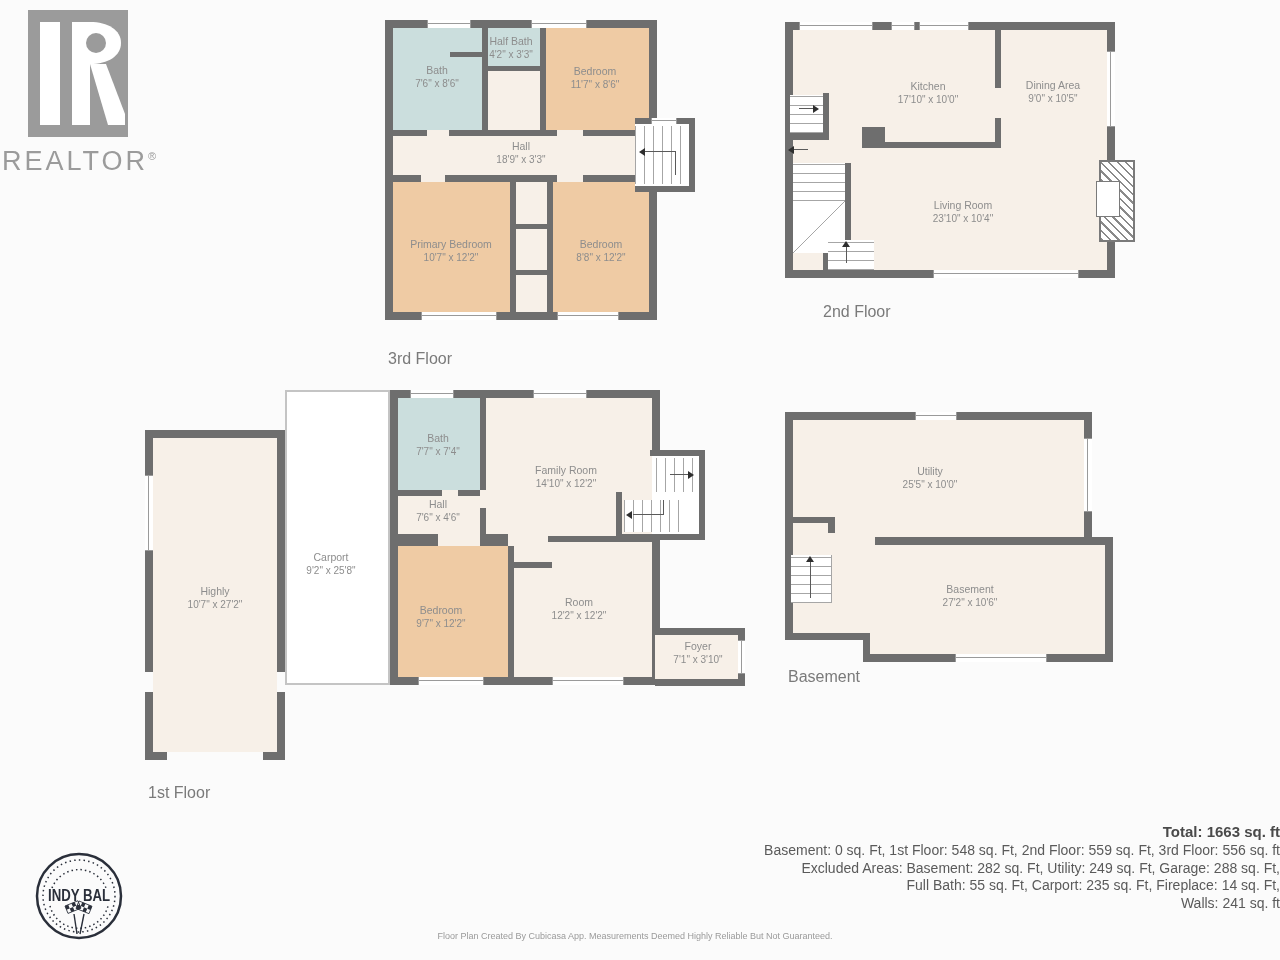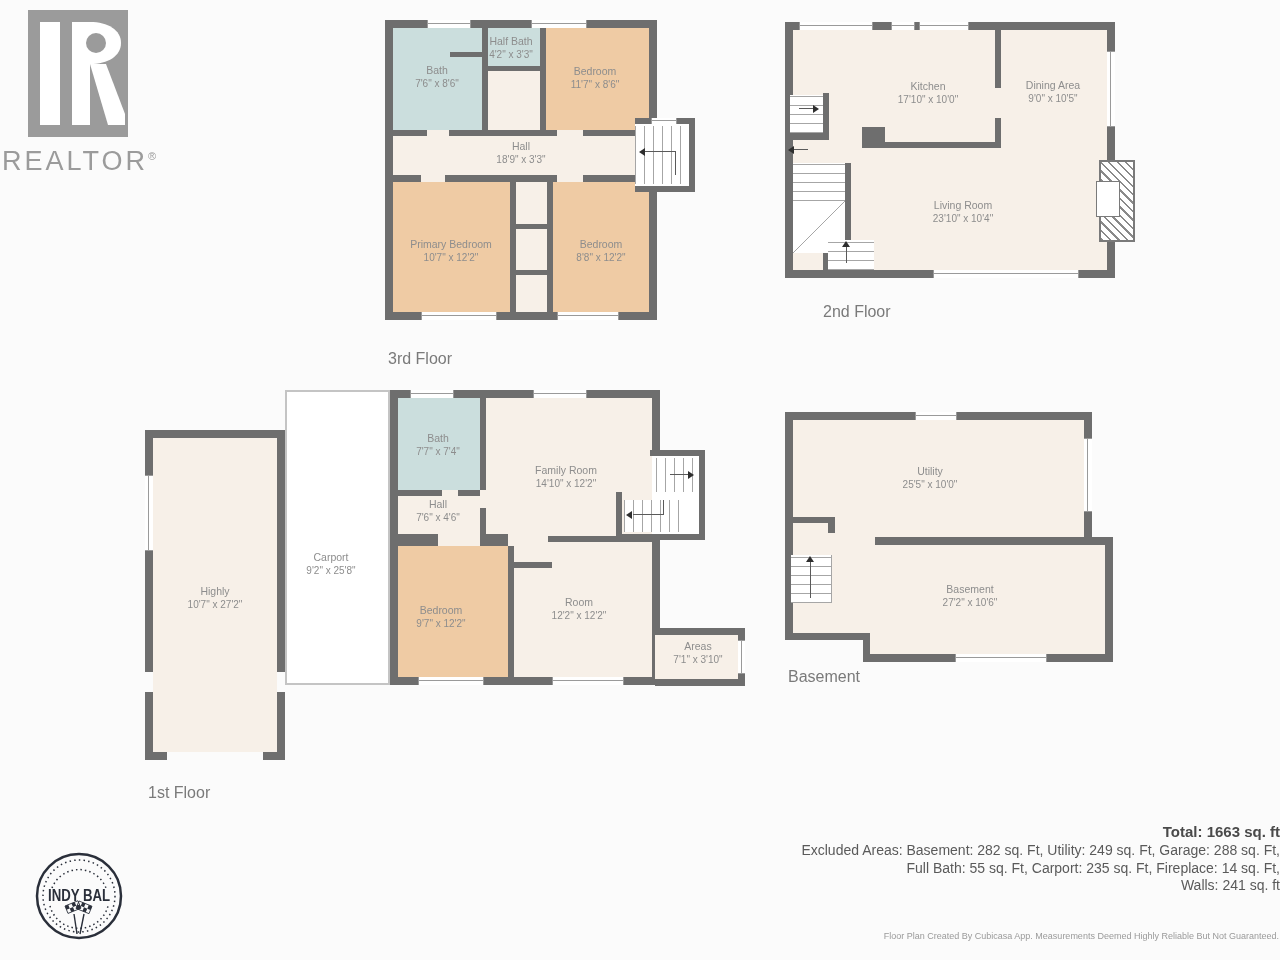--- a/index.html
+++ b/index.html
@@ -33,21 +33,21 @@
   .arrow.l{border-top:4px solid transparent;border-bottom:4px solid transparent;border-right:6px solid #2e2e2e;}
   .arrow.u{border-left:4px solid transparent;border-right:4px solid transparent;border-bottom:6px solid #2e2e2e;}
   .aline{position:absolute;background:#5a5a5a;z-index:6;}
   .stairbox{position:absolute;background:#fff;box-sizing:border-box;z-index:2;}
   .hatch{position:absolute;z-index:2;box-sizing:border-box;border:2px solid #7a7a7a;
          background:#fff repeating-linear-gradient(45deg,#8a8a8a 0 1.5px,transparent 1.5px 6px);}
   .firebox{position:absolute;background:#fff;border:1px solid #7a7a7a;z-index:3;}
   .summary{position:absolute;left:0;right:0;text-align:right;color:#5a5a5a;z-index:5;}
   .summary .total{font-size:15px;font-weight:bold;color:#4a4a4a;line-height:20px;}
   .summary .sline{font-size:14px;line-height:17.5px;}
-  .footnote{position:absolute;left:0;right:1px;text-align:right;font-size:9px;color:#9a9a9a;z-index:5;}
+  .footnote{position:absolute;left:0;right:10px;text-align:center;font-size:9px;color:#9a9a9a;z-index:5;}
   .realtor-text{position:absolute;font-size:27px;letter-spacing:3px;color:#9b9b9b;z-index:5;}
   .realtor-text sup{font-size:11px;letter-spacing:0;}
 </style>
 </head>
 <body>
 
 <div class="page">
 
   <div class="fl" style="left:10px;top:8px;width:150px;height:170px;">
     <svg width="100" height="127" viewBox="0 0 100 127" style="position:absolute;left:18px;top:2px;">
@@ -241,21 +241,21 @@
     </div>
     <div class="rlabel" style="left:296px;top:216px;">
       <span class="rn">Bedroom</span>
       <span class="rd">9'7" x 12'2"</span>
     </div>
     <div class="rlabel" style="left:434px;top:208px;">
       <span class="rn">Room</span>
       <span class="rd">12'2" x 12'2"</span>
     </div>
     <div class="rlabel" style="left:553px;top:252px;">
-      <span class="rn">Areas</span>
+      <span class="rn">Foyer</span>
       <span class="rd">7'1" x 3'10"</span>
     </div>
     <div class="flabel" style="left:3px;top:396px;">1st Floor</div>
   </div>
 
   <div class="fl" style="left:785px;top:405px;width:345px;height:290px;">
     <div class="fp" style="left:0;top:7px;width:307px;height:133px;"></div>
     <div class="fp" style="left:0;top:132px;width:328px;height:125px;"></div>
     <div class="creamout" style="left:8px;top:128px;width:82px;height:16px;"></div>
     <div class="whiteout" style="left:0;top:235px;width:78px;height:24px;"></div>
@@ -305,19 +305,20 @@
         <rect x="0" y="4" width="3.5" height="4" stroke="none"></rect>
           <rect x="7" y="4" width="3.5" height="4" stroke="none"></rect>
       </g>
       <line x1="42" y1="66" x2="45" y2="86" stroke-width="1.4"></line>
       <line x1="52" y1="66" x2="48" y2="86" stroke-width="1.4"></line>
     </g>
   </svg>
 
   <div class="summary" style="top:822px;">
     <div class="total">Total: 1663 sq. ft</div>
+    <div class="sline">Basement: 0 sq. Ft, 1st Floor: 548 sq. Ft, 2nd Floor: 559 sq. Ft, 3rd Floor: 556 sq. ft</div>
     <div class="sline">Excluded Areas: Basement: 282 sq. Ft, Utility: 249 sq. Ft, Garage: 288 sq. Ft,</div>
     <div class="sline">Full Bath: 55 sq. Ft, Carport: 235 sq. Ft, Fireplace: 14 sq. Ft,</div>
     <div class="sline">Walls: 241 sq. ft</div>
   </div>
   <div class="footnote" style="top:931px;">Floor Plan Created By Cubicasa App. Measurements Deemed Highly Reliable But Not Guaranteed.</div>
 
 </div>
 
 </body></html>

